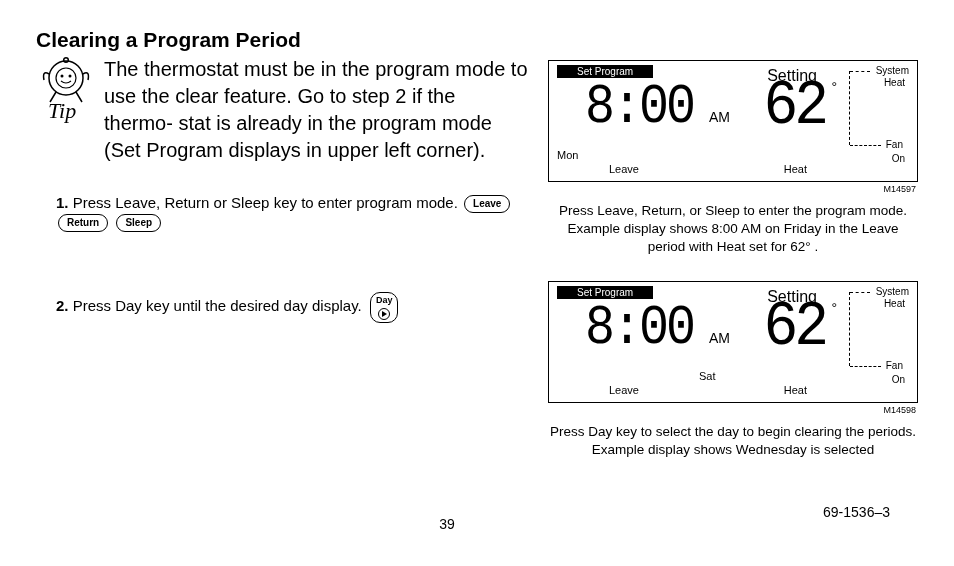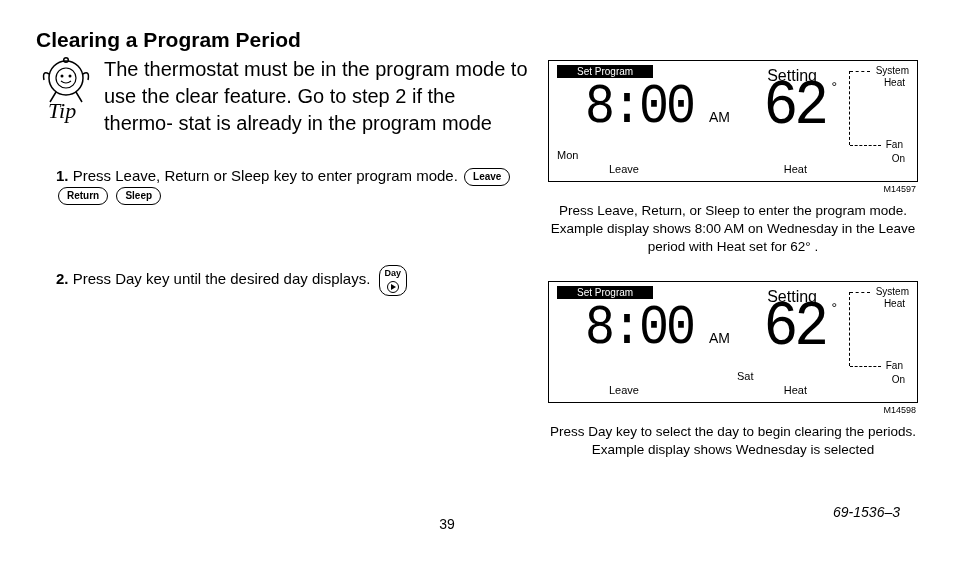--- a/index.html
+++ b/index.html
@@ -91,21 +91,21 @@
   .lcd .fan-val { position:absolute; right:12px; top:92px; font-size:10px;}
   .lcd .dash-sys {
     position:absolute; right:47px; top:10px;
     border-top:1.2px dashed #000; width:20px; height:0;
   }
   .lcd .dash-sys-v { position:absolute; right:67px; top:10px; border-left:1.2px dashed #000; height:74px; }
   .lcd .dash-fan { position:absolute; right:36px; top:84px; border-top:1.2px dashed #000; width:31px; }
   .lcd .mon { position:absolute; left:8px; top:88px; font-size:11px;}
   .lcd .leave { position:absolute; left:60px; bottom:6px; font-size:11px;}
   .lcd .heat-bottom { position:absolute; right:110px; bottom:6px; font-size:11px;}
-  .lcd .sat { position:absolute; left:150px; top:88px; font-size:11px;margin-left:38px;}
+  .lcd .sat { position:absolute; left:150px; top:88px; font-size:11px;}
   .lcd .am  { position:absolute; left:160px; top:28px; font-size:14px; margin-top:20px;}
   .lcd .deg { position:absolute; right:80px; top:18px; font-size:14px; }
   .seg-time {
     position:absolute; left:36px; top:18px;
     font-family: "Courier New", monospace;
     font-size: 50px; letter-spacing:-3px; font-weight:400;
     transform: scaleY(1.1);
   }
   .seg-temp {
     position:absolute; right:92px; top:12px;
@@ -116,21 +116,21 @@
   .fig-id { font-size:9px; text-align:right; margin-top:2px; margin-right:2px;}
   .caption { font-size:13.5px; text-align:center; margin-top:8px; line-height:1.35; }
   .right-col .block2 { margin-top: 24px; }
   .footer {
     position:absolute; bottom:22px; left:0; right:0;
     display:flex; justify-content:space-between;
     padding: 0 60px 0 0;
     font-size:14px;
   }
   .footer .pn{ margin:12px auto; }
-  .footer .doc{ position:absolute; right:54px;font-style:italic; }
+  .footer .doc{ position:absolute; right:64px; }
 </style>
 </head>
 <body>
 
 <div class="page">
   <div class="title">Clearing a Program Period</div>
 
   <div class="columns">
     <div class="left-col">
 
@@ -146,34 +146,35 @@
             <line x1="28" y1="6" x2="28" y2="5" stroke="#000"></line>
             <path d="M11 18 Q4 14 6 24" fill="none" stroke="#000" stroke-width="1.5"></path>
             <path d="M45 18 Q52 14 50 24" fill="none" stroke="#000" stroke-width="1.5"></path>
             <path d="M18 36 L12 46 M38 36 L44 46" stroke="#000" stroke-width="1.5"></path>
             <text x="10" y="62" font-family="cursive" font-size="22" font-style="italic">Tip</text>
           </svg>
         </div>
         <div class="tip-text">
           <span>The thermostat must be in the program mode to use the clear feature. Go to step 2 if the thermo-</span>
           <span>stat is already in the program mode</span><br>
+          <span>(Set Program displays in upper left corner).</span>
         </div>
       </div>
 
       <ol class="steps">
         <li class="step">
           <span class="step-num">1.</span>
           <span>Press Leave, Return or Sleep key to enter program mode.</span>
           <span class="pill">Leave</span>
           <span class="pill">Return</span>
           <span class="pill">Sleep</span>
         </li>
         <li class="step" style="margin-top:60px;">
           <span class="step-num">2.</span>
-          <span>Press Day key until the desired day displays.</span>
+          <span>Press Day key until the desired day display.</span>
           <span class="day-pill">
             <span>Day</span>
             <span class="day-arrow"></span>
           </span>
         </li>
       </ol>
       <style>.steps{list-style:none;padding-left:20px;} .steps li{padding-left:0;}</style>
     </div>
 
     <div class="right-col">
@@ -190,21 +191,21 @@
         <div class="fan-val">On</div>
         <div class="seg-time">8:00</div>
         <div class="am">AM</div>
         <div class="seg-temp">62</div>
         <div class="deg">°</div>
         <div class="mon">Mon</div>
         <div class="leave">Leave</div>
         <div class="heat-bottom">Heat</div>
       </div>
       <div class="fig-id">M14597</div>
-      <div class="caption">Press Leave, Return, or Sleep to enter the program mode. Example display shows 8:00 AM on Wednesday in the Leave period with Heat set for 62° .</div>
+      <div class="caption">Press Leave, Return, or Sleep to enter the program mode. Example display shows 8:00 AM on Friday in the Leave period with Heat set for 62° .</div>
 
       <div class="block2">
         <div class="lcd">
           <div class="set-prog">Set Program</div>
           <div class="setting">Setting</div>
           <div class="system-label">System</div>
           <div class="heat-val">Heat</div>
           <div class="dash-sys"></div>
           <div class="dash-sys-v"></div>
           <div class="dash-fan"></div>

